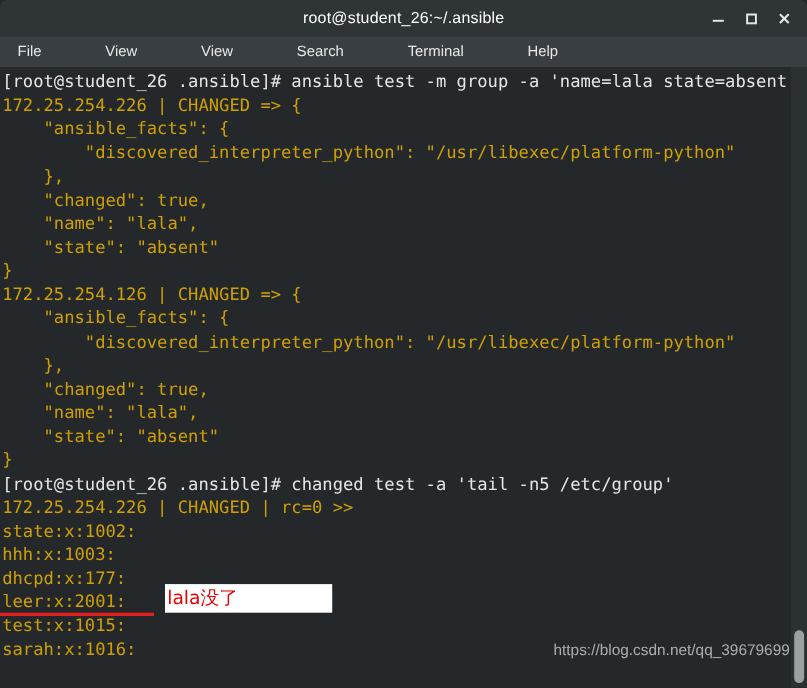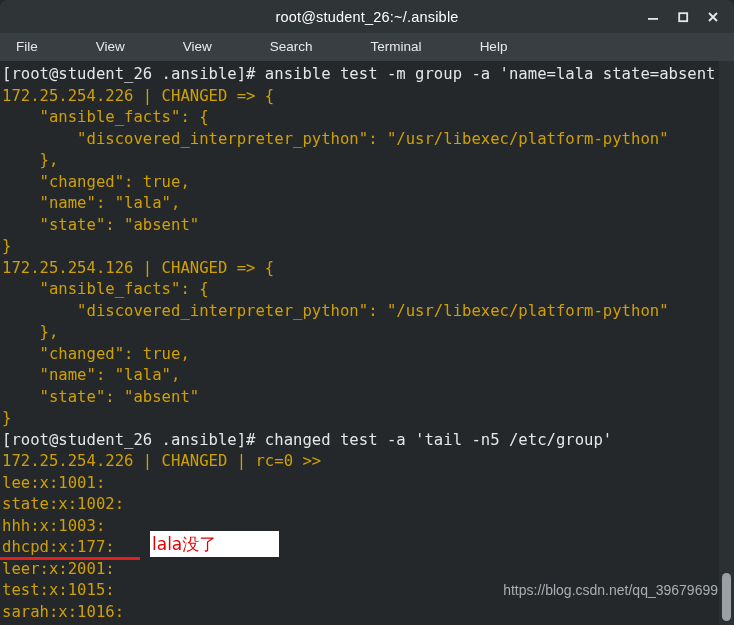--- a/index.html
+++ b/index.html
@@ -98,21 +98,21 @@
     color: #d6a000;
   }
   .c-white  { color: #e6e6e6; }
   .c-yellow { color: #cfa005; }
 
   
   #annotation-box {
     position: absolute;
     left: 150px;
     top: 470px;
-    width: 129px;
+    width: 152px;
     height: 26px;
     background: #ffffff;
   }
   #annotation-text {
     font-family: "DejaVu Sans", "Liberation Sans", sans-serif;
     font-size: 17px;
     color: #e60000;
     line-height: 26px;
     padding-left: 2px;
     white-space: nowrap;
@@ -205,21 +205,20 @@
         <div class="line c-yellow">172.25.254.126 | CHANGED =&gt; {</div>
         <div class="line c-yellow">    "ansible_facts": {</div>
         <div class="line c-yellow">        "discovered_interpreter_python": "/usr/libexec/platform-python"</div>
         <div class="line c-yellow">    },</div>
         <div class="line c-yellow">    "changed": true,</div>
         <div class="line c-yellow">    "name": "lala",</div>
         <div class="line c-yellow">    "state": "absent"</div>
         <div class="line c-yellow">}</div>
         <div class="line c-white">[root@student_26 .ansible]# changed test -a 'tail -n5 /etc/group'</div>
         <div class="line c-yellow">172.25.254.226 | CHANGED | rc=0 &gt;&gt;</div>
-        <div class="line c-yellow">lee:x:1001:</div>
         <div class="line c-yellow">state:x:1002:</div>
         <div class="line c-yellow">hhh:x:1003:</div>
         <div class="line c-yellow">dhcpd:x:177:</div>
         <div class="line c-yellow">leer:x:2001:</div>
         <div class="line c-yellow">test:x:1015:</div>
         <div class="line c-yellow">sarah:x:1016:</div>
       </div>
 
     <div id="annotation-box">
       <div id="annotation-text">lala没了</div>

